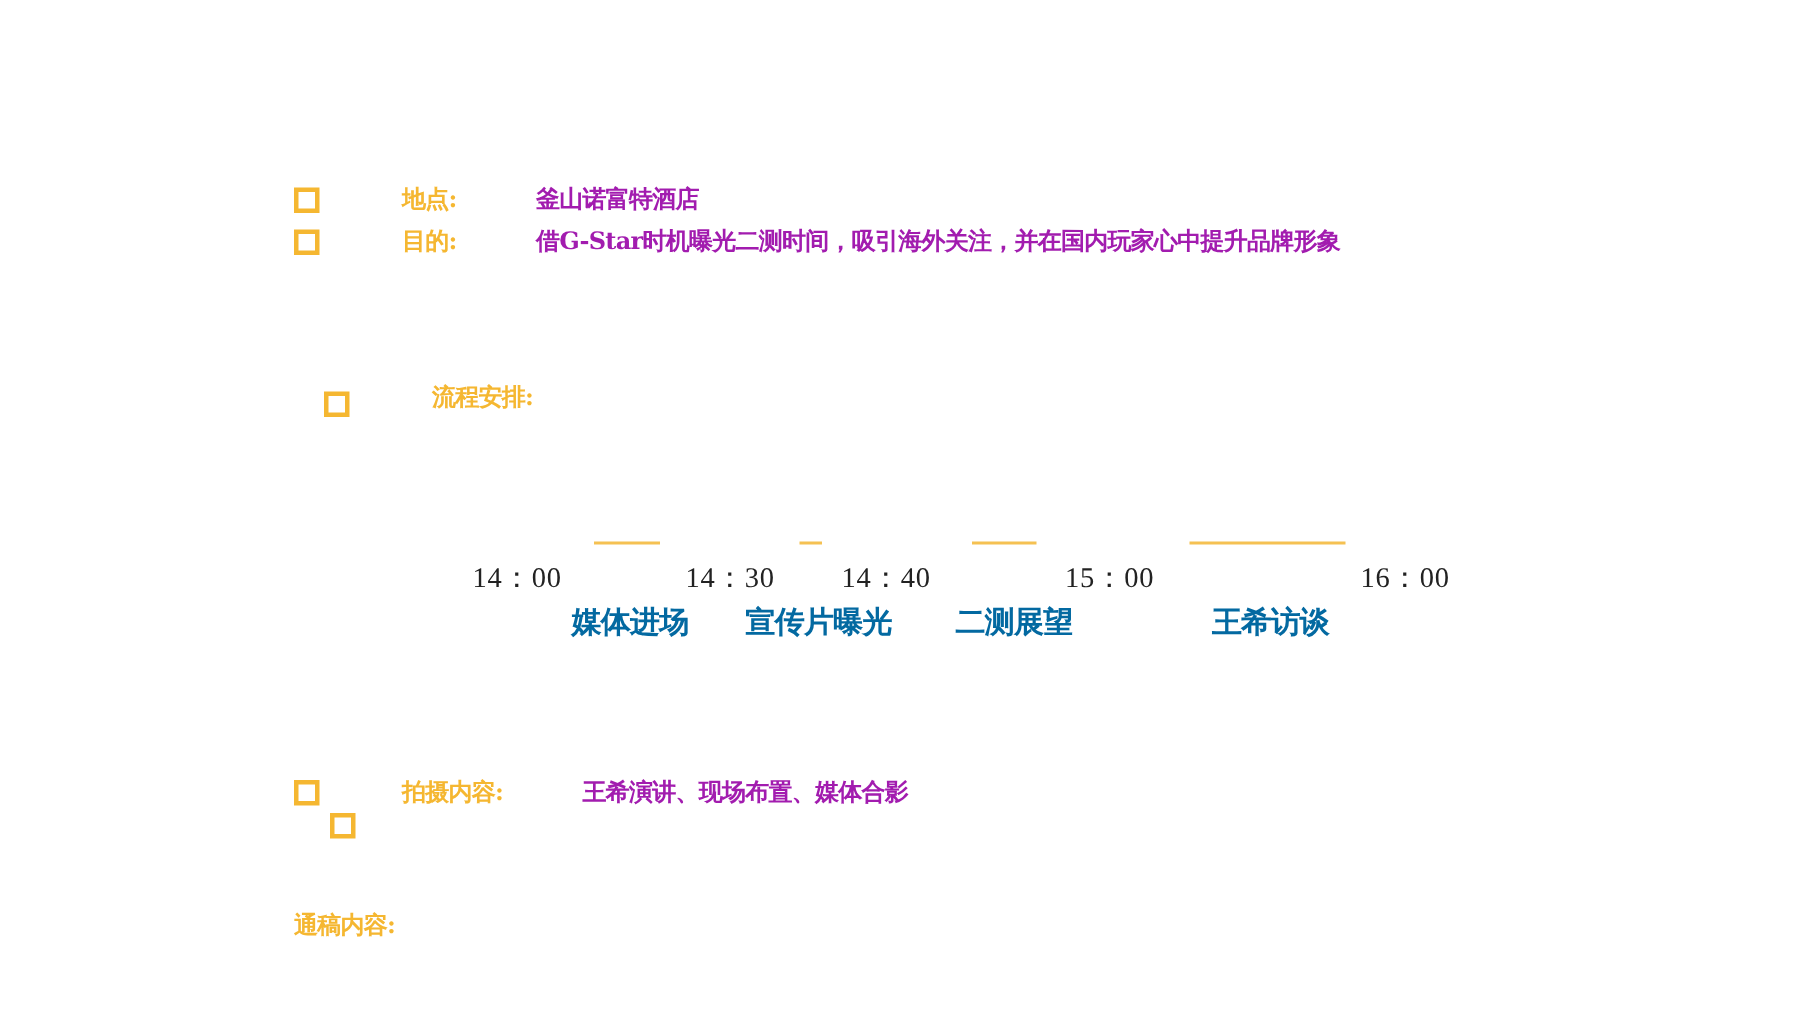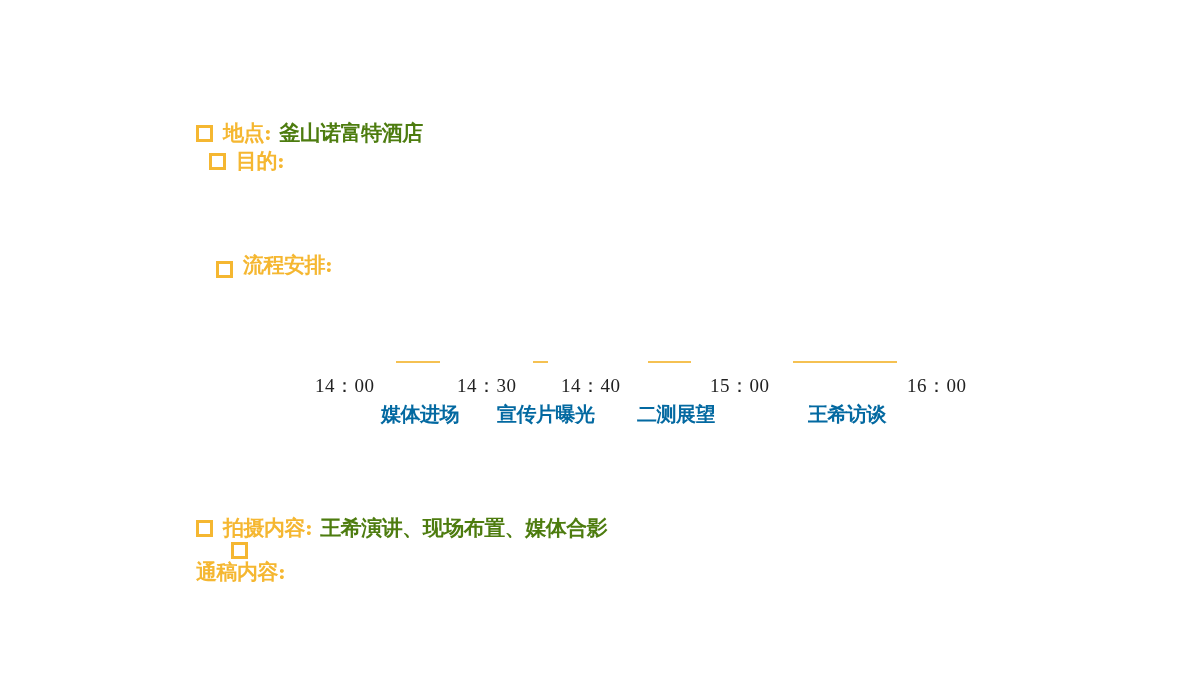--- a/index.html
+++ b/index.html
@@ -13,40 +13,41 @@
       position: relative;
       overflow: hidden;
       font-family: "DejaVu Serif", "Liberation Serif", serif;
       color: #111111;
     }
     .row {
       position: absolute;
       display: flex;
       align-items: center;
       white-space: nowrap;
-      font-size: 21px;
+      font-size: 16px;
       font-weight: bold;
       letter-spacing: -0.5px;
       line-height: 26px;
+      gap: 45px;
     }
     .box-icon {
       display: inline-block;
       width: 11px;
       height: 11px;
       border: 3px solid #f5b731;
       box-sizing: content-box;
       margin-right: 10px;
       flex: 0 0 auto;
     }
     .label {
       color: #f5b731;
       margin-right: 8px;
     }
     .value {
-      color: #4d7c0f;
+      color: #a21caf;
     }
     .time {
       position: absolute;
       top: 350px;
       font-family: "Liberation Serif", "DejaVu Serif", serif;
       font-size: 19px;
       color: #222222;
       line-height: 24px;
       white-space: nowrap;
       letter-spacing: 0.5px;
@@ -71,23 +72,24 @@
   </style>
 </head>
 <body>
 
 <div class="row" style="left:196px; top:120px;">
   <span class="box-icon"></span>
   <span class="label">地点:</span>
   <span class="value">釜山诺富特酒店</span>
 </div>
 
-<div class="row" style="left:209px; top:148px;">
+<div class="row" style="left:196px; top:148px;">
   <span class="box-icon"></span>
   <span class="label">目的:</span>
+  <span class="value">借G-Star时机曝光二测时间，吸引海外关注，并在国内玩家心中提升品牌形象</span>
 </div>
 
 <div class="row" style="left:216px; top:252px;align-items:flex-end;">
   <span class="box-icon"></span>
   <span class="label">流程安排:</span>
 </div>
 
 <div>
   <span class="time" style="left:315px;">14：00</span>
   <div class="tl-line" style="left:396px; width:44px;"></div>

